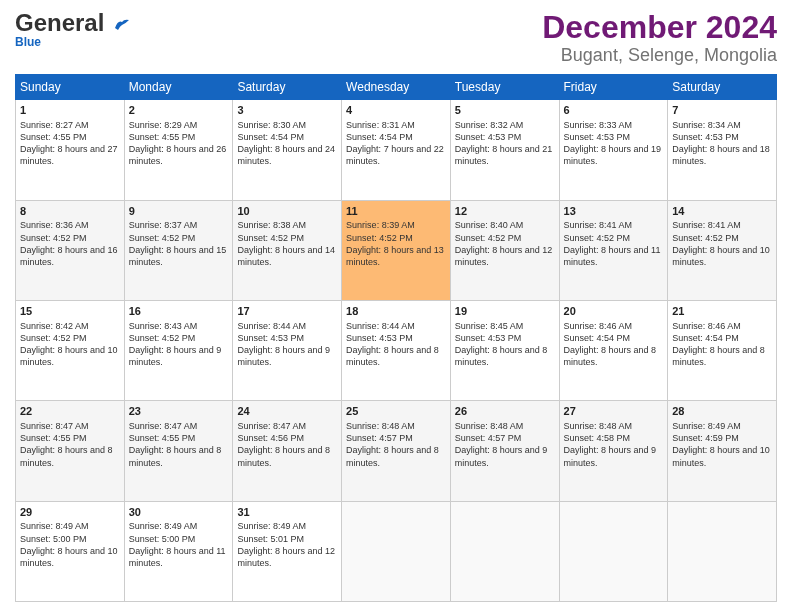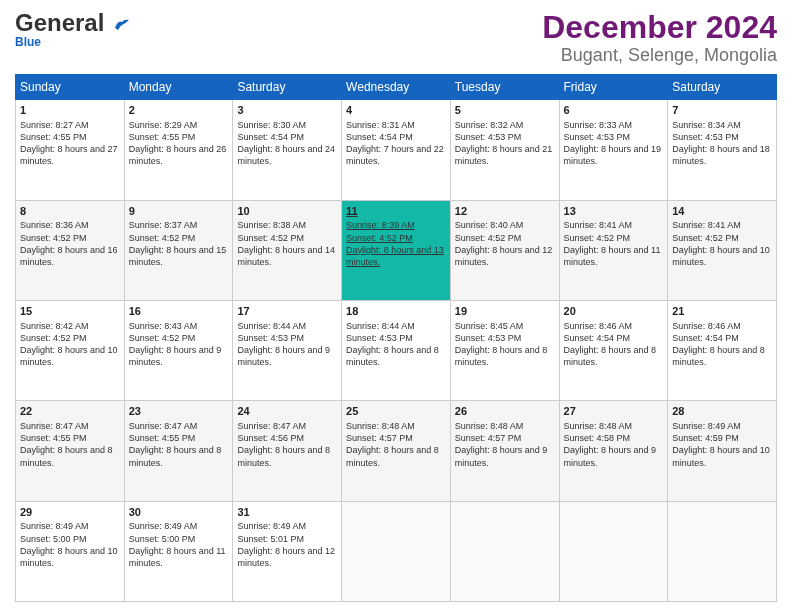--- a/index.html
+++ b/index.html
@@ -125,21 +125,21 @@
           <td><span class="day-num">3</span><span>Sunrise: 8:30 AM</span><br><span>Sunset: 4:54 PM</span><br><span>Daylight: 8 hours and 24 minutes.</span></td>
           <td><span class="day-num">4</span><span>Sunrise: 8:31 AM</span><br><span>Sunset: 4:54 PM</span><br><span>Daylight: 7 hours and 22 minutes.</span></td>
           <td><span class="day-num">5</span><span>Sunrise: 8:32 AM</span><br><span>Sunset: 4:53 PM</span><br><span>Daylight: 8 hours and 21 minutes.</span></td>
           <td><span class="day-num">6</span><span>Sunrise: 8:33 AM</span><br><span>Sunset: 4:53 PM</span><br><span>Daylight: 8 hours and 19 minutes.</span></td>
           <td><span class="day-num">7</span><span>Sunrise: 8:34 AM</span><br><span>Sunset: 4:53 PM</span><br><span>Daylight: 8 hours and 18 minutes.</span></td>
         </tr>
         <tr style="background: rgb(245, 245, 245);">
           <td style="background: rgb(245, 245, 245);"><span class="day-num">8</span><span>Sunrise: 8:36 AM</span><br><span>Sunset: 4:52 PM</span><br><span>Daylight: 8 hours and 16 minutes.</span></td>
           <td style="background: rgb(245, 245, 245);"><span class="day-num">9</span><span>Sunrise: 8:37 AM</span><br><span>Sunset: 4:52 PM</span><br><span>Daylight: 8 hours and 15 minutes.</span></td>
           <td style="background: rgb(245, 245, 245);"><span class="day-num">10</span><span>Sunrise: 8:38 AM</span><br><span>Sunset: 4:52 PM</span><br><span>Daylight: 8 hours and 14 minutes.</span></td>
-          <td style="background: #14b8a6; text-decoration: underline;"><span class="day-num">11</span><span>Sunrise: 8:39 AM</span><br><span>Sunset: 4:52 PM</span><br><span>Daylight: 8 hours and 13 minutes.</span></td>
+          <td style="background: #fdba74;"><span class="day-num">11</span><span>Sunrise: 8:39 AM</span><br><span>Sunset: 4:52 PM</span><br><span>Daylight: 8 hours and 13 minutes.</span></td>
           <td style="background: rgb(245, 245, 245);"><span class="day-num">12</span><span>Sunrise: 8:40 AM</span><br><span>Sunset: 4:52 PM</span><br><span>Daylight: 8 hours and 12 minutes.</span></td>
           <td style="background: rgb(245, 245, 245);"><span class="day-num">13</span><span>Sunrise: 8:41 AM</span><br><span>Sunset: 4:52 PM</span><br><span>Daylight: 8 hours and 11 minutes.</span></td>
           <td style="background: rgb(245, 245, 245);"><span class="day-num">14</span><span>Sunrise: 8:41 AM</span><br><span>Sunset: 4:52 PM</span><br><span>Daylight: 8 hours and 10 minutes.</span></td>
         </tr>
         <tr style="background: rgb(255, 255, 255);">
           <td><span class="day-num">15</span><span>Sunrise: 8:42 AM</span><br><span>Sunset: 4:52 PM</span><br><span>Daylight: 8 hours and 10 minutes.</span></td>
           <td><span class="day-num">16</span><span>Sunrise: 8:43 AM</span><br><span>Sunset: 4:52 PM</span><br><span>Daylight: 8 hours and 9 minutes.</span></td>
           <td><span class="day-num">17</span><span>Sunrise: 8:44 AM</span><br><span>Sunset: 4:53 PM</span><br><span>Daylight: 8 hours and 9 minutes.</span></td>
           <td><span class="day-num">18</span><span>Sunrise: 8:44 AM</span><br><span>Sunset: 4:53 PM</span><br><span>Daylight: 8 hours and 8 minutes.</span></td>
           <td><span class="day-num">19</span><span>Sunrise: 8:45 AM</span><br><span>Sunset: 4:53 PM</span><br><span>Daylight: 8 hours and 8 minutes.</span></td>

